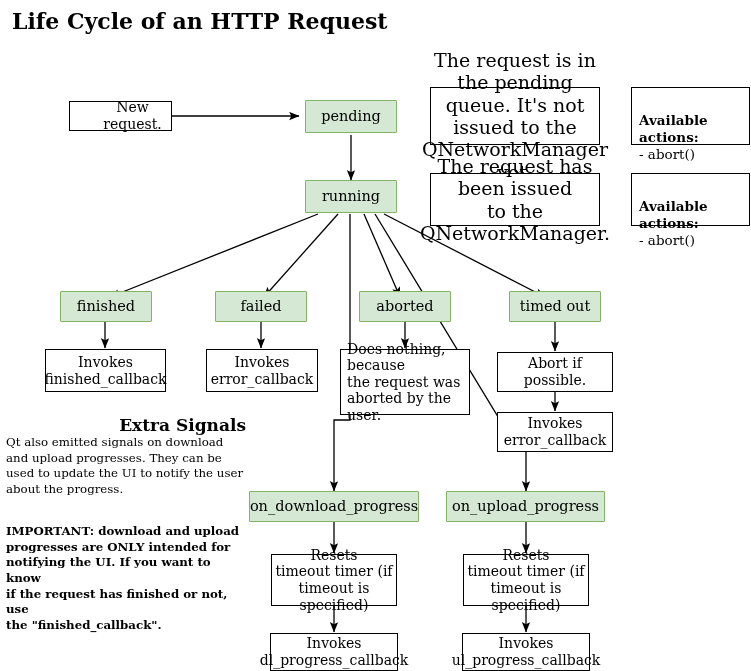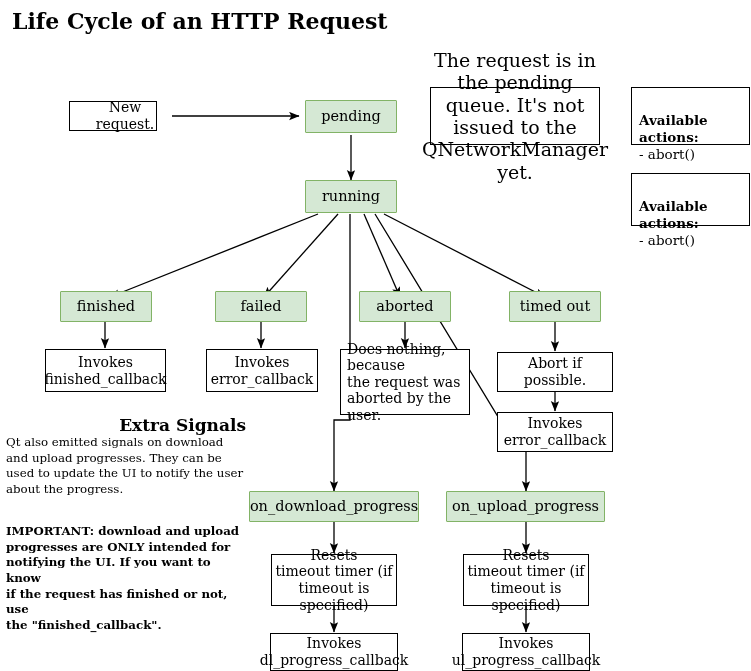--- a/index.html
+++ b/index.html
@@ -153,35 +153,37 @@
       <path d="M334,521 L334,553"></path>
 
       <path d="M526,521 L526,553"></path>
 
       <path d="M334,606 L334,632"></path>
 
       <path d="M526,606 L526,632"></path>
     </g>
   </svg>
 
-  <div class="node plain" style="left:69px; top:101px; width:88px; height:30px;padding-left:24px;">New request.</div>
+  <div class="node plain" style="left:69px; top:101px; width:103px; height:30px;padding-left:24px;">New request.</div>
 
   <div class="node state" style="left:305px; top:100px; width:92px; height:33px;">pending</div>
 
   <div class="node note" style="left:430px; top:87px; width:170px; height:58px;">The request is in the pending
 queue. It's not issued to the
 QNetworkManager yet.</div>
 
   <div class="actions" style="position:absolute; left:631px; top:87px; width:119px; height:58px; box-sizing:border-box;">
     <span class="hdr">Available actions:</span>
     <span class="itm">- abort()</span>
   </div>
 
   <div class="node state" style="left:305px; top:180px; width:92px; height:33px;">running</div>
 
+  <div class="node note" style="left:430px; top:173px; width:170px; height:53px;">The request has been issued
+to the QNetworkManager.</div>
 
   <div class="actions" style="position:absolute; left:631px; top:173px; width:119px; height:53px; box-sizing:border-box;">
     <span class="hdr">Available actions:</span>
     <span class="itm">- abort()</span>
   </div>
 
   <div class="node state" style="left:60px; top:291px; width:92px; height:31px;">finished</div>
   <div class="node state" style="left:215px; top:291px; width:92px; height:31px;">failed</div>
   <div class="node state" style="left:359px; top:291px; width:92px; height:31px;">aborted</div>
   <div class="node state" style="left:509px; top:291px; width:92px; height:31px;">timed out</div>

